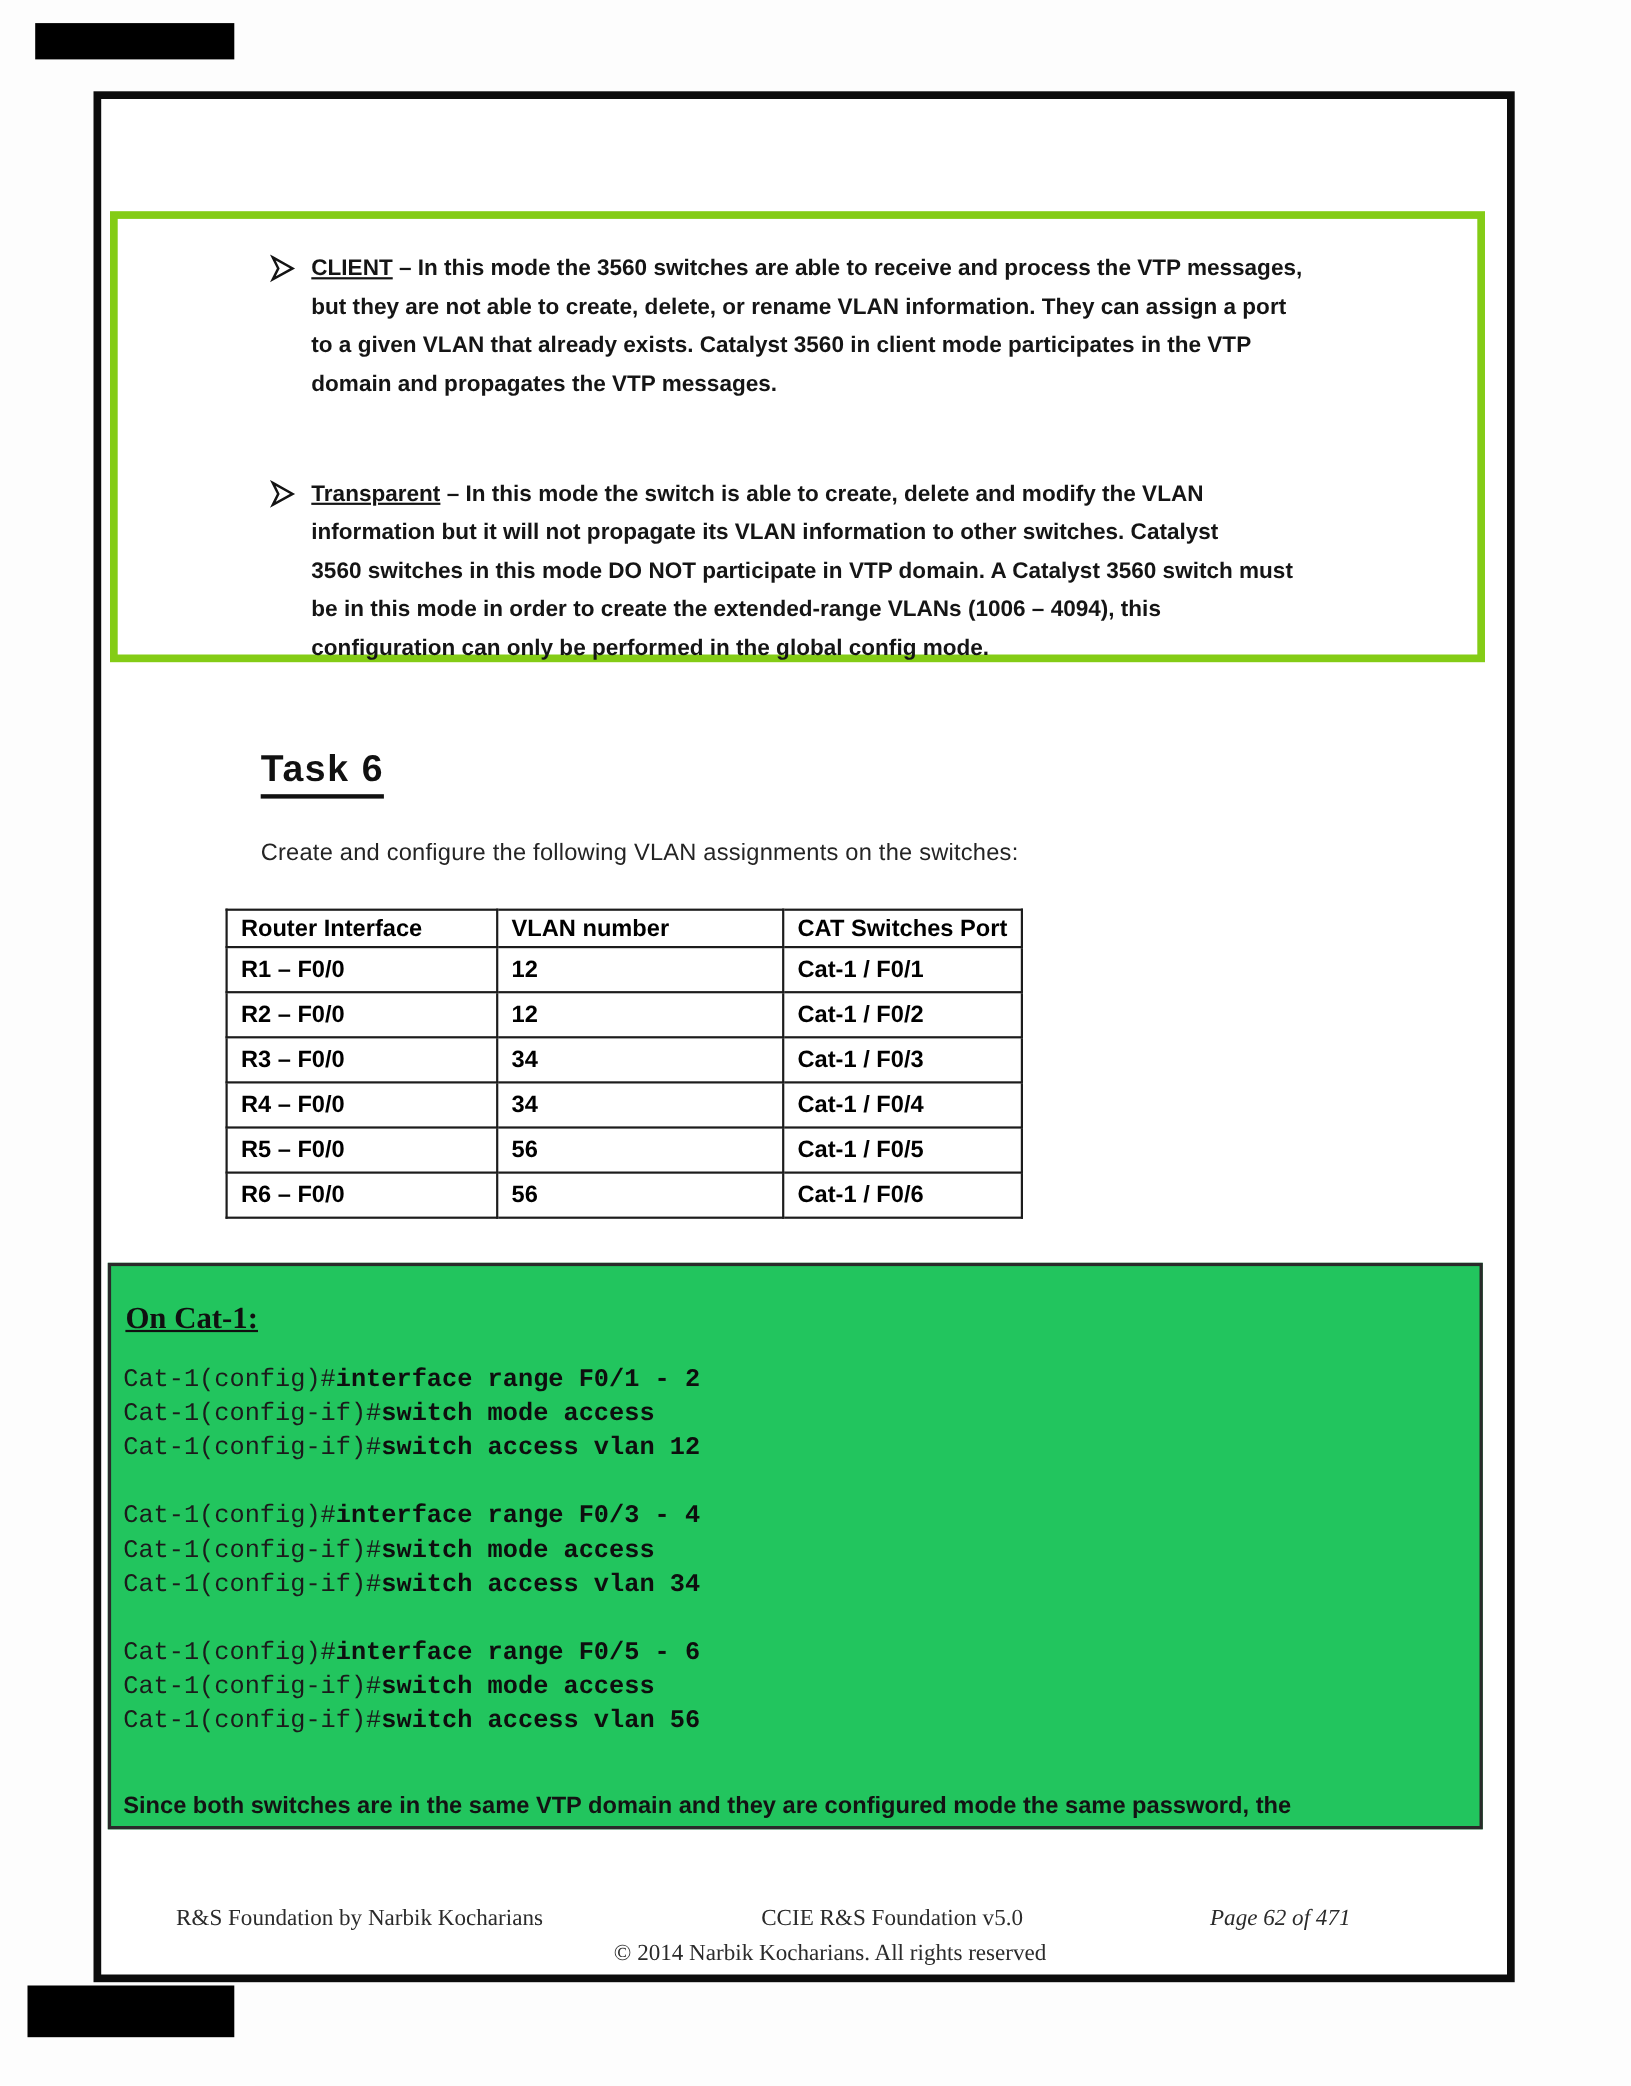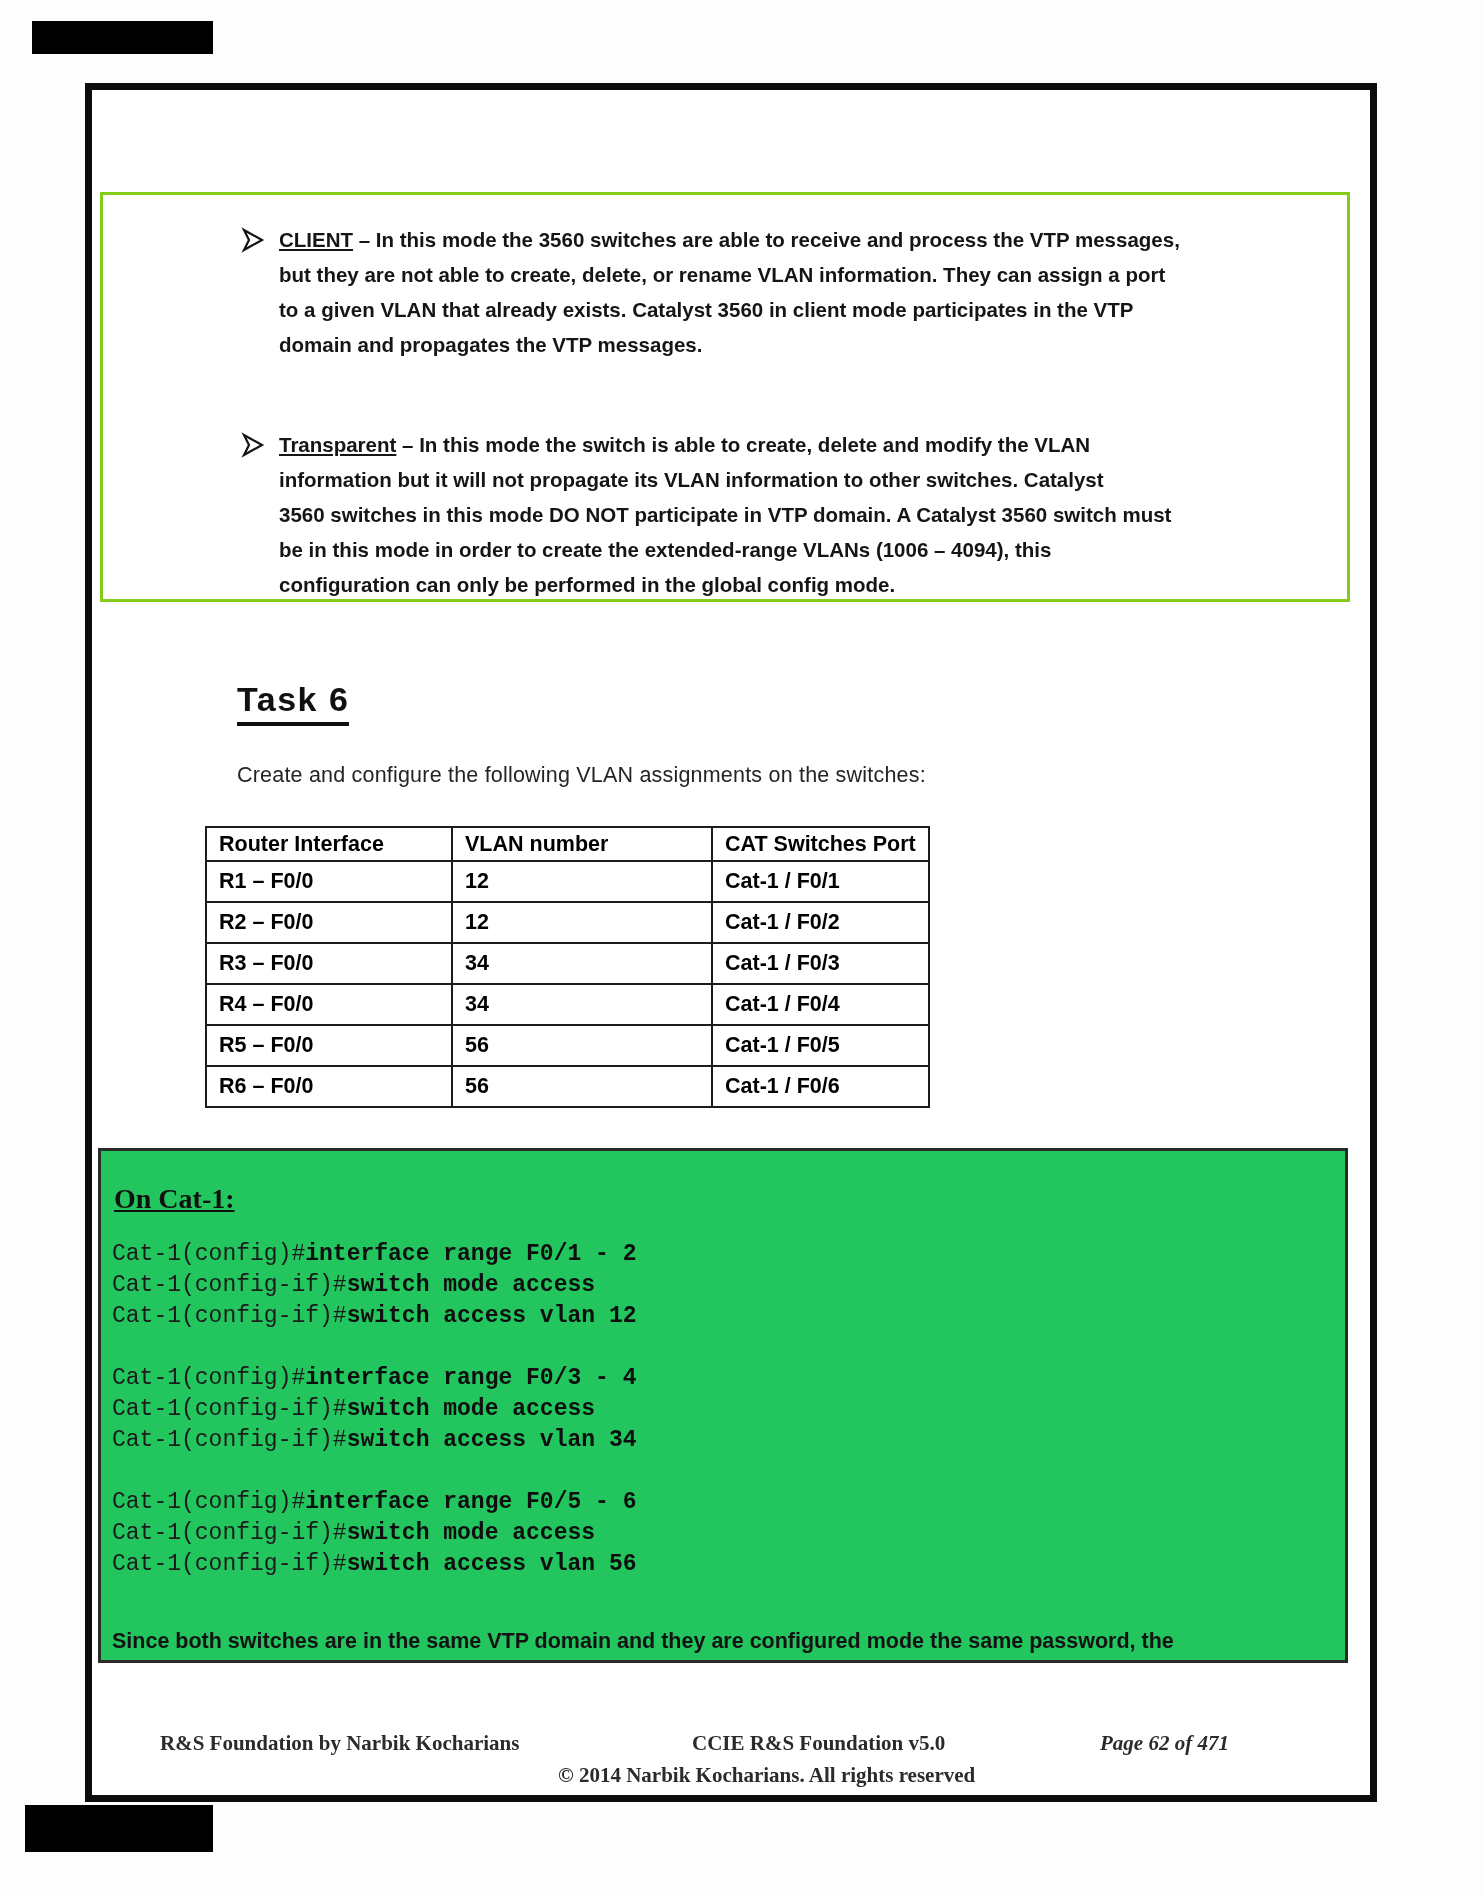--- a/index.html
+++ b/index.html
@@ -14,21 +14,21 @@
   .redact-bar.bottom{left:25px;top:1805px;width:188px;height:47px;}
 
   .page-frame{
     position:absolute;left:85px;top:83px;width:1292px;height:1719px;
     box-sizing:border-box;border:7px solid #0c0c0c;background:#fff;
   }
 
   
   .vtp-box{
     position:absolute;left:100px;top:192px;width:1250px;height:410px;
-    box-sizing:border-box;border:3px solid #84cc16;background:#fff;padding-left:16px;
+    box-sizing:border-box;border:7px solid #84cc16;background:#fff;padding-left:16px;
   }
   .bullet{position:absolute;left:138px;right:26px;display:flex;align-items:flex-start;}
   .bullet.first{top:27px;}
   .bullet.second{top:216px;margin-top:16px;}
   .bullet .arrow{flex:0 0 24px;margin:5px 14px 0 0;}
   .bullet-text{
     font-size:20.5px;font-weight:bold;line-height:35px;
     white-space:pre-wrap;color:#151515;
   }
   .bullet-term{text-decoration:underline;}
@@ -76,21 +76,21 @@
   .code-block{margin-bottom:31px;}
   .code-line .cmd{font-weight:bold;color:#0e0e0e;}
   .closing-line{
     position:absolute;left:11px;bottom:6px;right:8px;
     font-size:21.5px;font-weight:bold;color:#131313;white-space:nowrap;
   }
 
   
   .footer-item{
     position:absolute;font-family:"Liberation Serif",serif;
-    font-size:21px;font-weight:bold;color:#2b2b2b;
+    font-size:21px;font-weight:normal;color:#2b2b2b;
   }
   .footer-left{left:160px;top:1731px;}
   .footer-center{left:692px;top:1731px;}
   .footer-right{left:1100px;top:1731px;font-style:italic;}
   .footer-copyright{left:558px;top:1763px;}
 </style>
 </head>
 <body>
 
 <div class="redact-bar top"></div>

